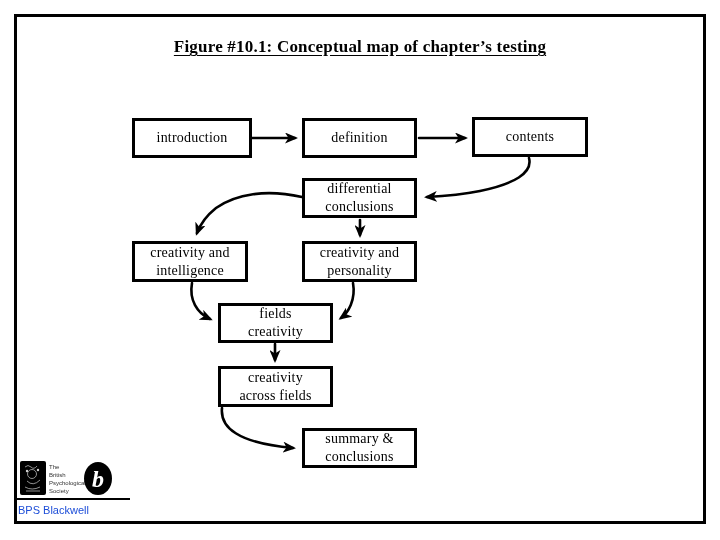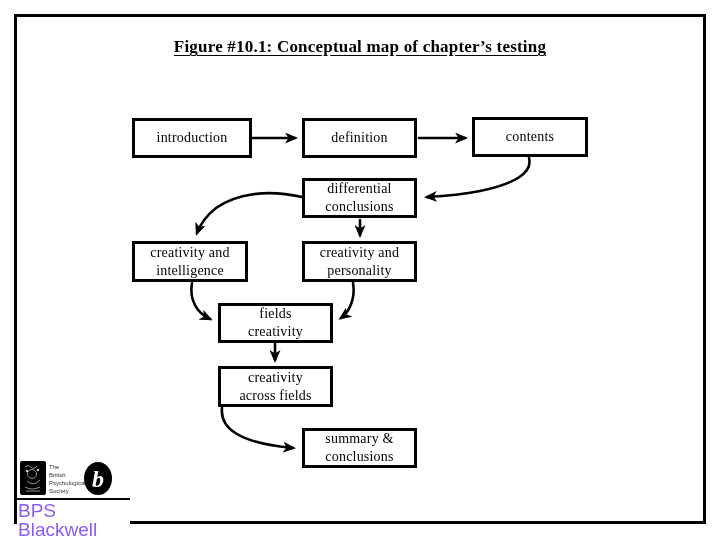--- a/index.html
+++ b/index.html
@@ -119,23 +119,23 @@
     font-size: 24px;
     line-height: 24px;
   }
   .rule {
     height: 2px;
     background: #000;
     margin-top: 1px;
   }
   .brand {
     font-family: "Liberation Sans", sans-serif;
-    font-size: 19px;
+    font-size: 11px;
     line-height: 19px;
-    color: #8b5cf6;
+    color: #1d4ed8;
     padding: 1px 0 0 1px;
   }
 </style>
 </head>
 <body>
 
 <div class="slide">
 
   <div class="frame"></div>
 

